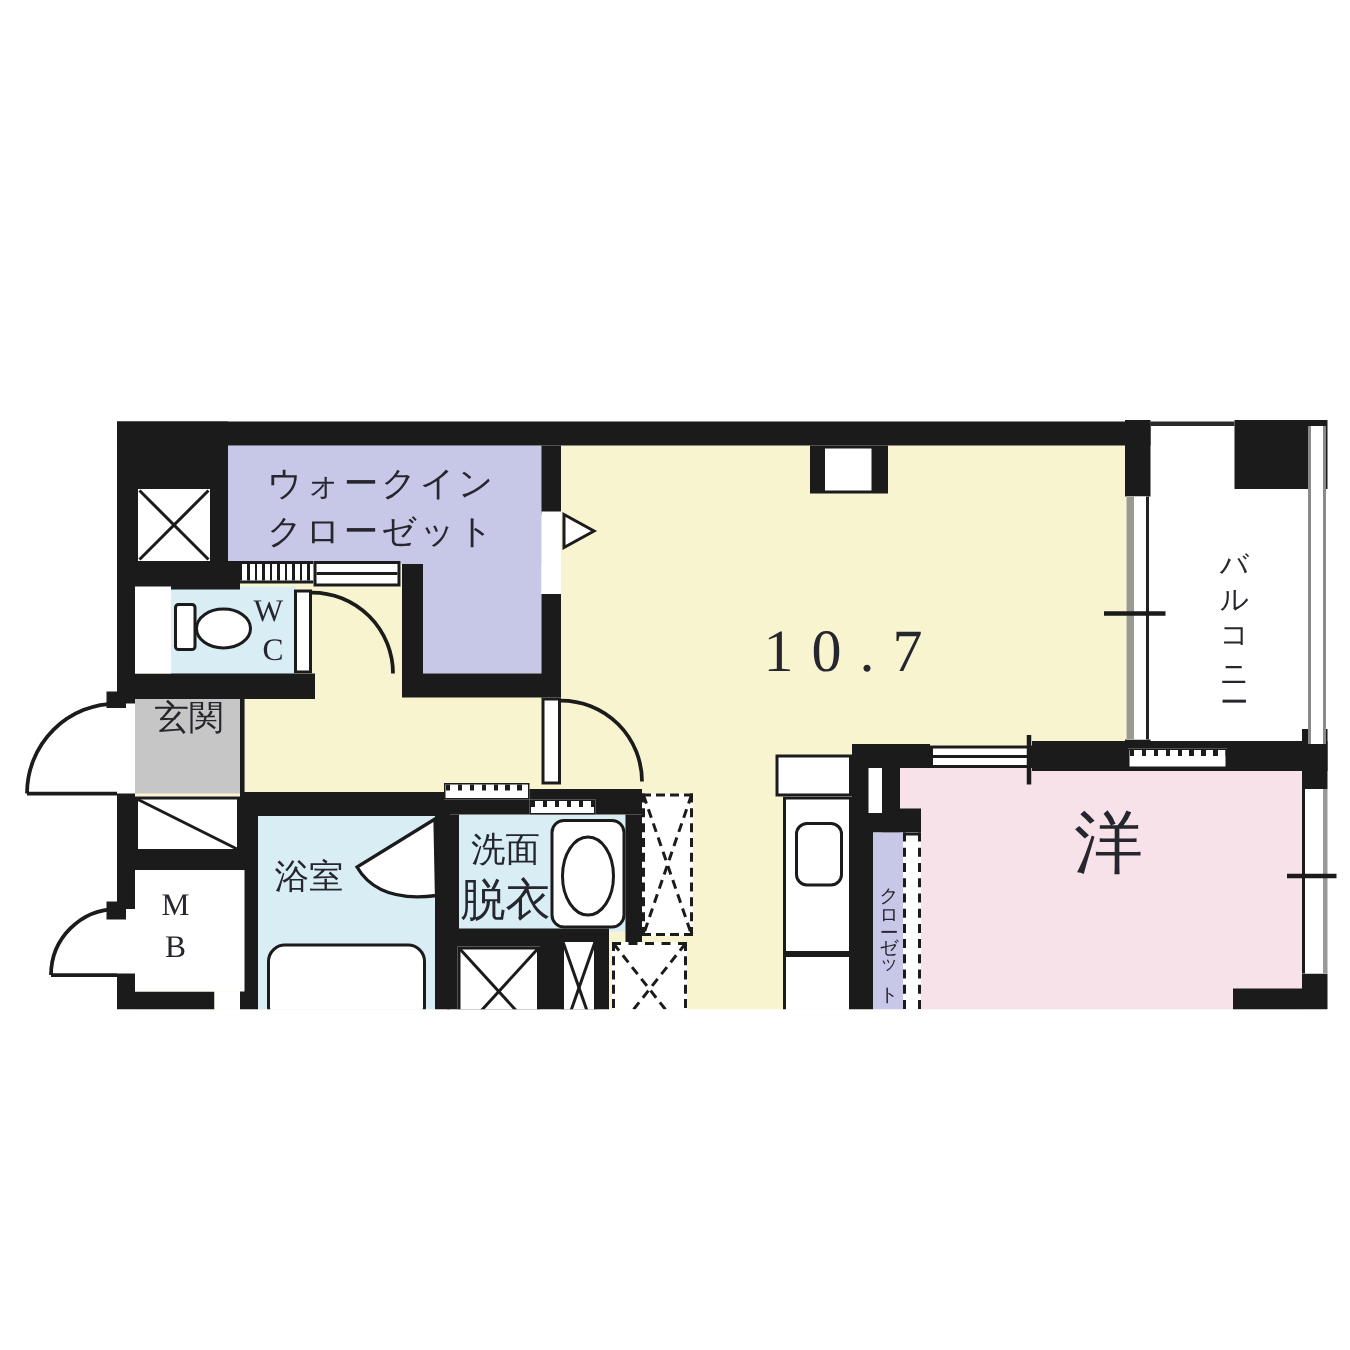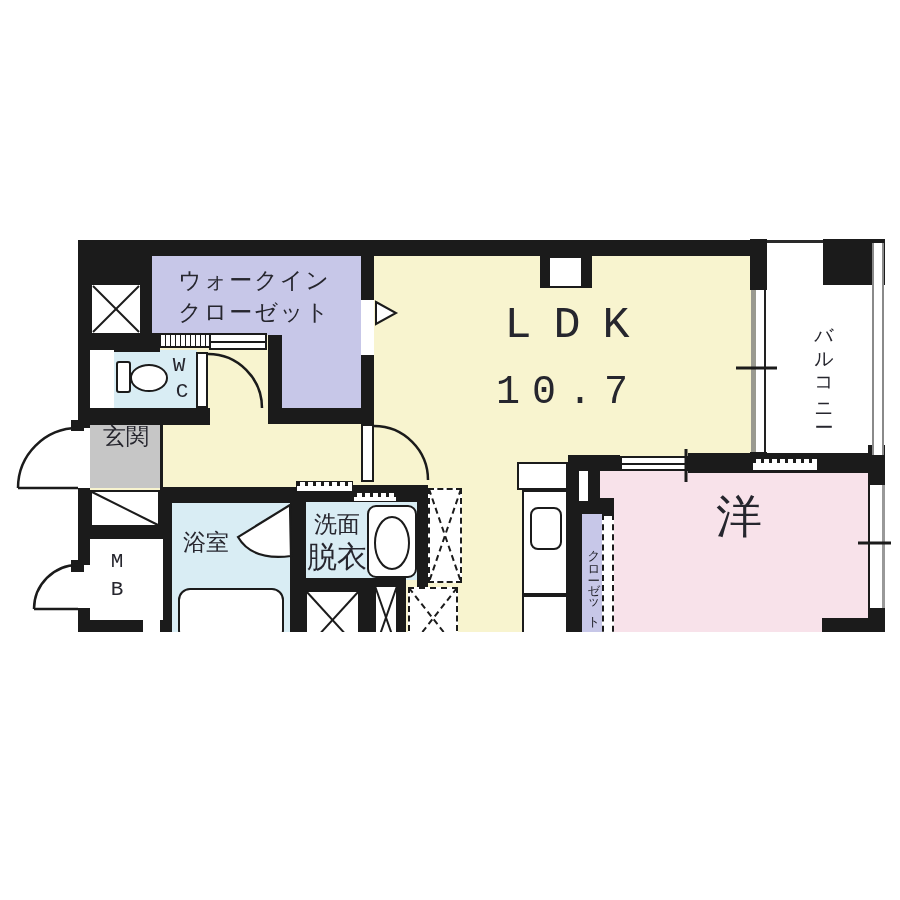--- a/index.html
+++ b/index.html
@@ -1,17 +1,17 @@
 <!DOCTYPE html>
 <html><head>
 <meta charset="utf-8">
 <style>
   html,body{margin:0;padding:0;background:#fff;}
   #canvas{position:relative;width:900px;height:632px;background:#fff;overflow:hidden;
-          font-family:Liberation Mono, monospace;color:#26262e;}
+          font-family:Liberation Serif, serif;color:#26262e;margin-top:41px;}
   .abs{position:absolute;box-sizing:border-box;}
   .wall{background:#1b1b1b;}
   .ldk-floor{background:#f8f4cf;}
   .wic-floor{background:#c7c7e8;}
   .wet-floor{background:#d9edf4;}
   .bed-floor{background:#f8e2ea;}
   .genkan-floor{background:#c6c6c6;}
   .whitebox{background:#fff;border:2px solid #1b1b1b;}
   .dashedbox{background:#fff;border:2px dashed #1b1b1b;}
   .label{position:absolute;color:#26262e;display:flex;align-items:center;justify-content:center;
@@ -152,23 +152,20 @@
     </g>
   </svg>
 
   <div class="label" style="left:152px;top:264px;width:205px;height:36px;font-size:23px;letter-spacing:2px;">
     <span>ウォークイン</span>
     </div>
   <div class="label" style="left:152px;top:296px;width:205px;height:36px;font-size:23px;letter-spacing:2px;">
     <span>クローゼット</span>
     </div>
 
-  <div class="label" style="left:456px;top:300px;width:200px;height:52px;font-size:45px;letter-spacing:22px;padding-left:22px;">
-    <span>LDK</span>
-    </div>
   <div class="label" style="left:456px;top:368px;width:200px;height:50px;font-size:40px;letter-spacing:12px;padding-left:12px;">
     <span>10.7</span>
     </div>
 
   <div class="label vtext" style="left:806px;top:295px;width:32px;height:145px;font-size:19px;letter-spacing:4px;">
     <span>バルコニー</span>
     </div>
 
   <div class="label" style="left:165px;top:354px;width:28px;height:24px;font-size:21px;">
     <span>W</span>

